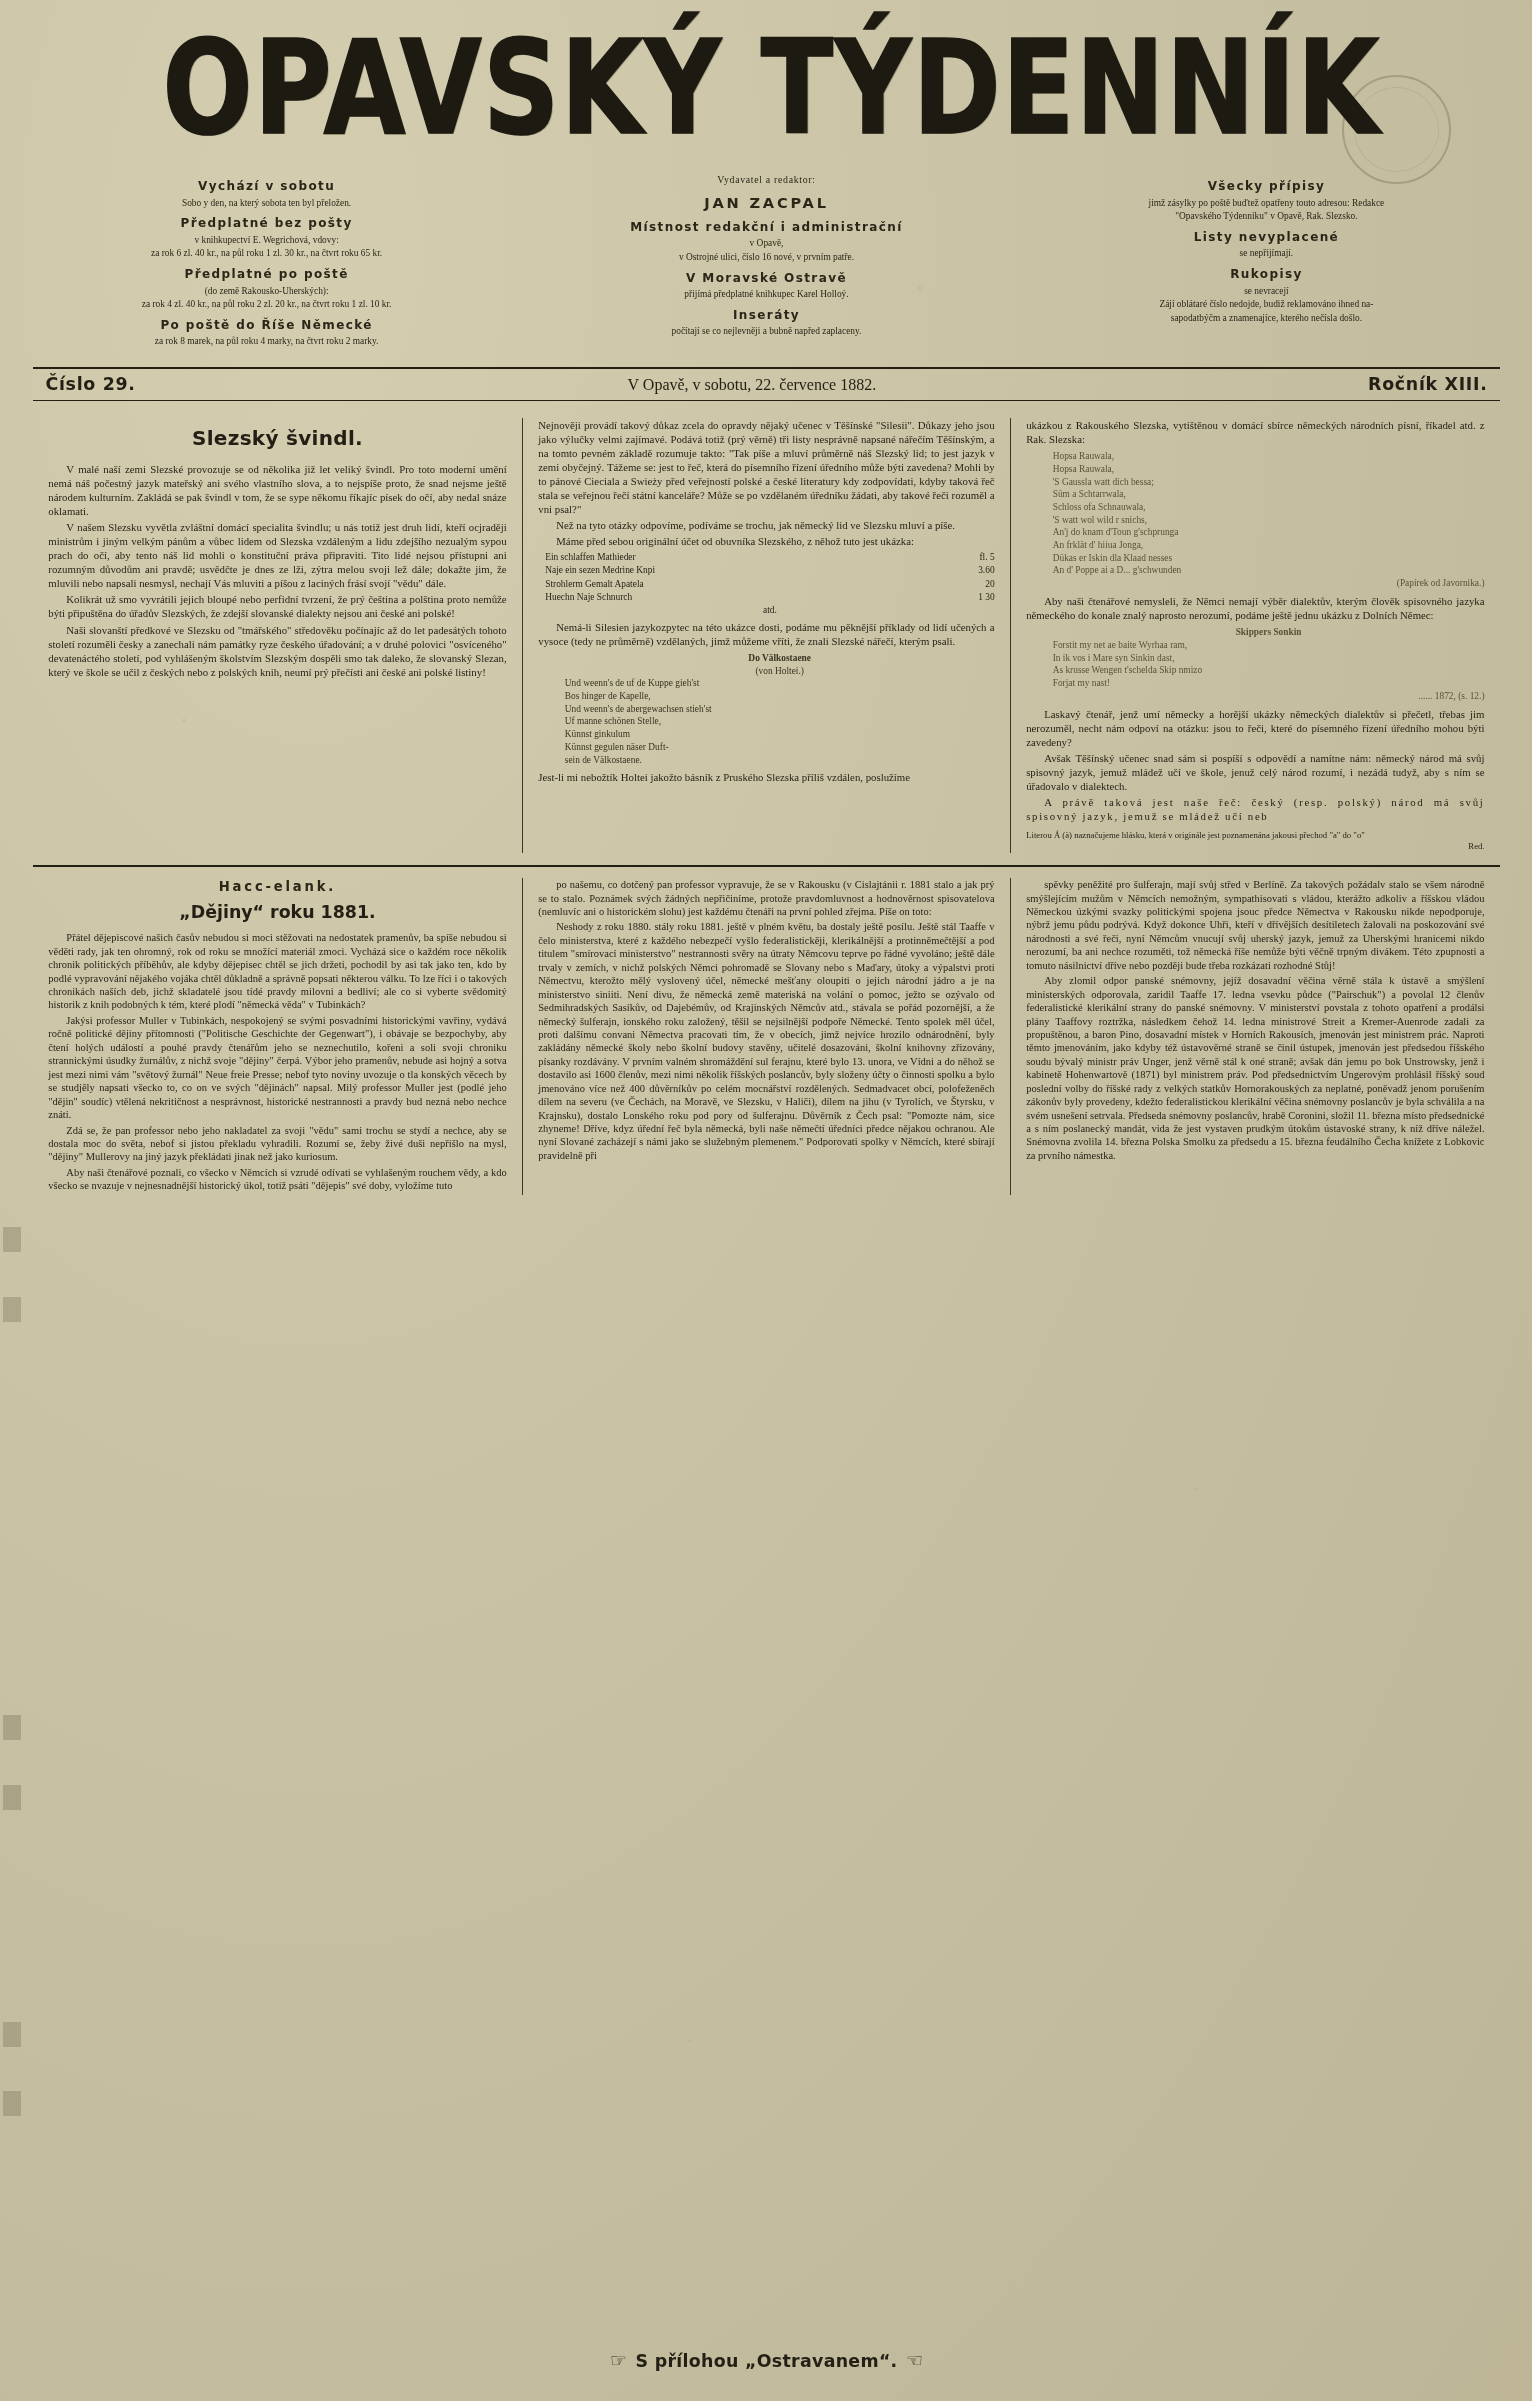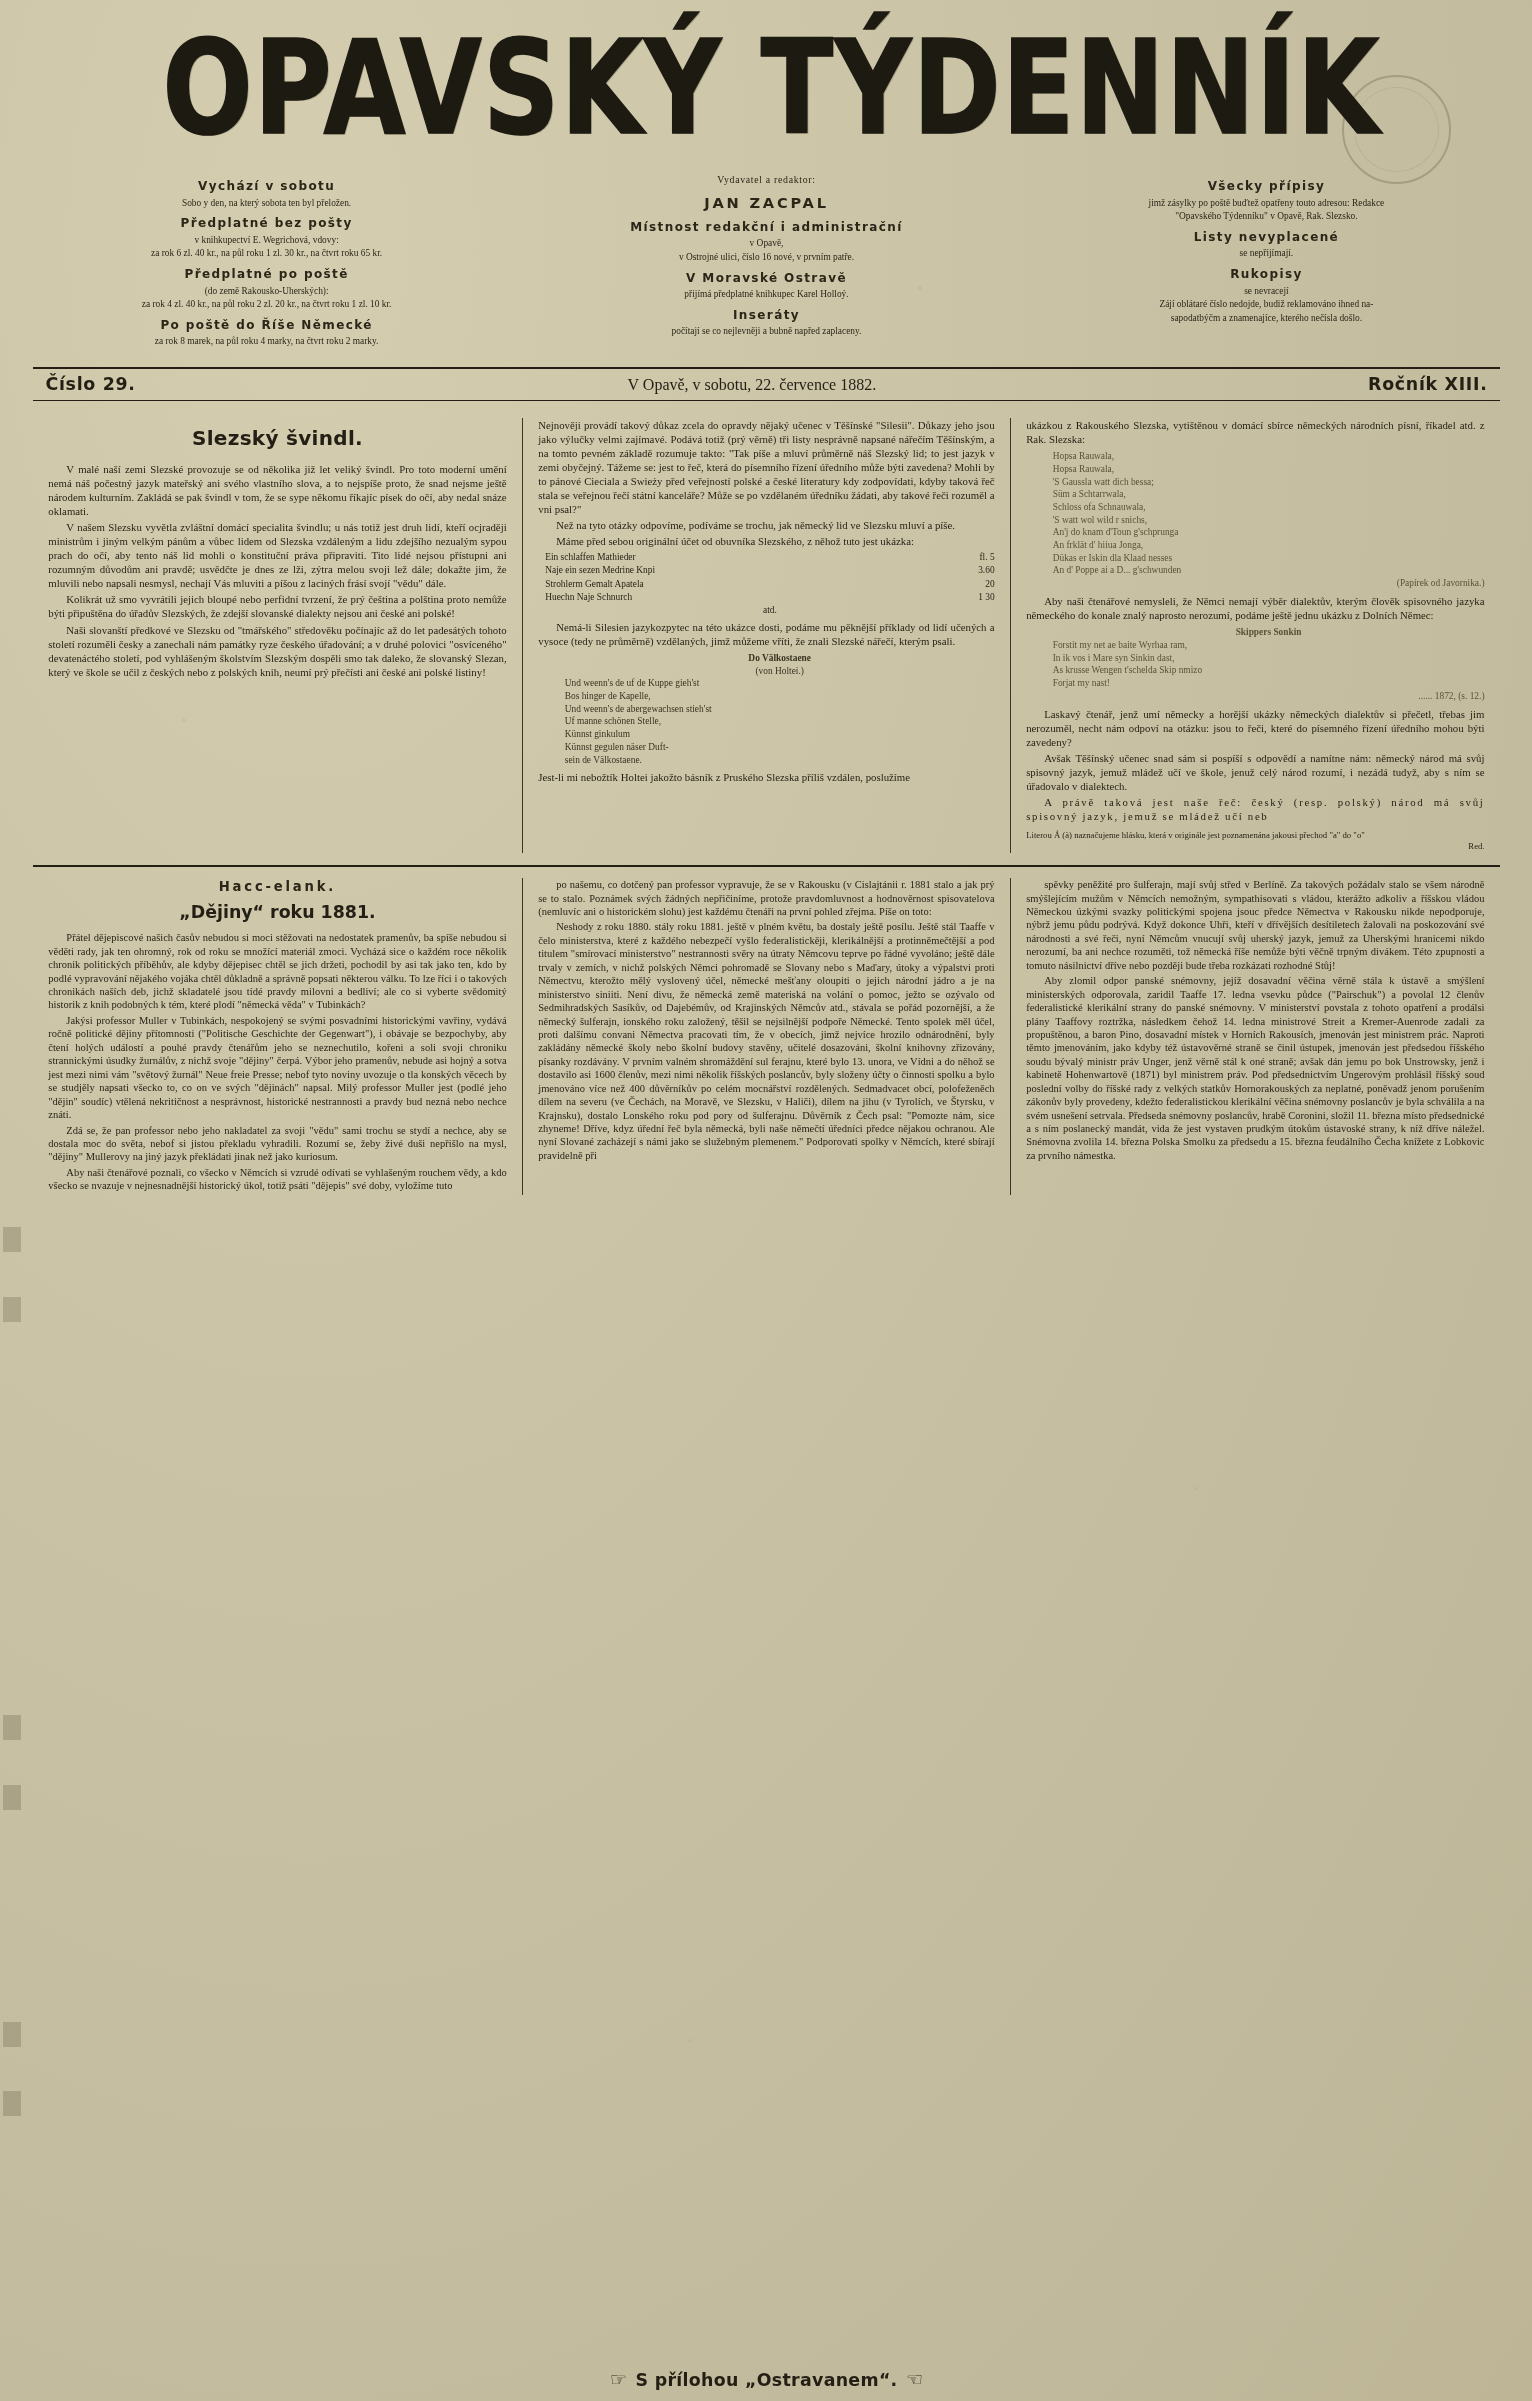--- a/index.html
+++ b/index.html
@@ -188,21 +188,21 @@
     font-weight:bold;
     font-size:17.4px;
     text-align:center;
     margin:0 0 8.4px;
   }
 
   
   .banner{
     position:absolute;
     left:0;right:0;
-    bottom:11px;
+    bottom:30px;
     text-align:center;
     font-family:"DejaVu Sans", sans-serif;
     font-weight:bold;
     font-size:17.4px;
     letter-spacing:0.3px;
   }
   .banner .hand{font-size:19px;margin-right:8.4px;letter-spacing:0;}
   .banner .hand2{font-size:19px;margin-left:8.4px;letter-spacing:0;}
 
   

